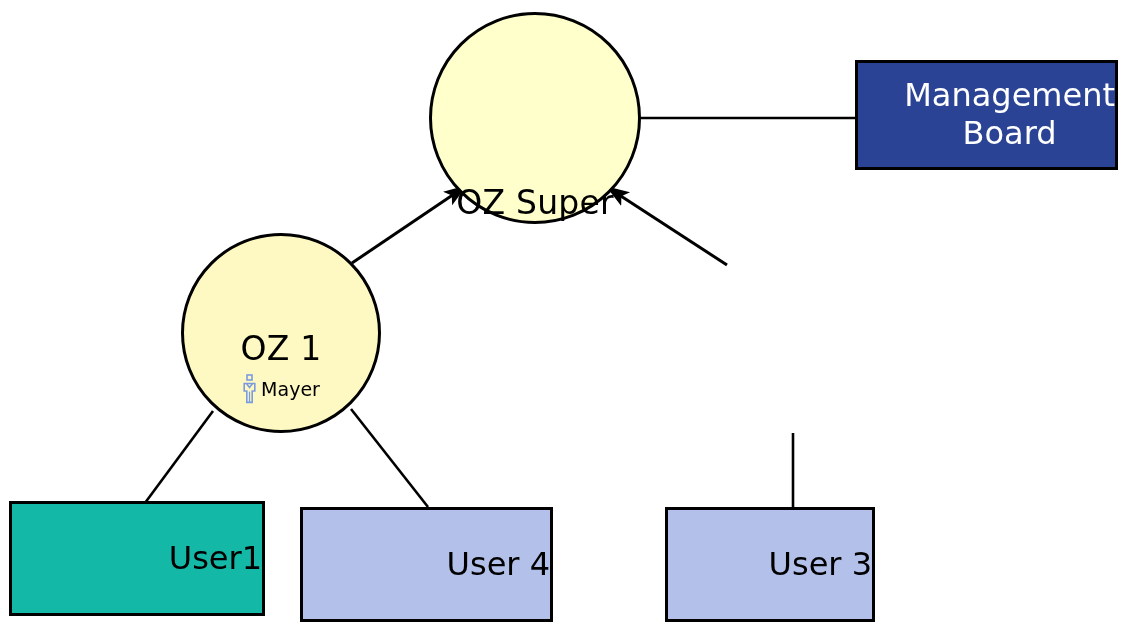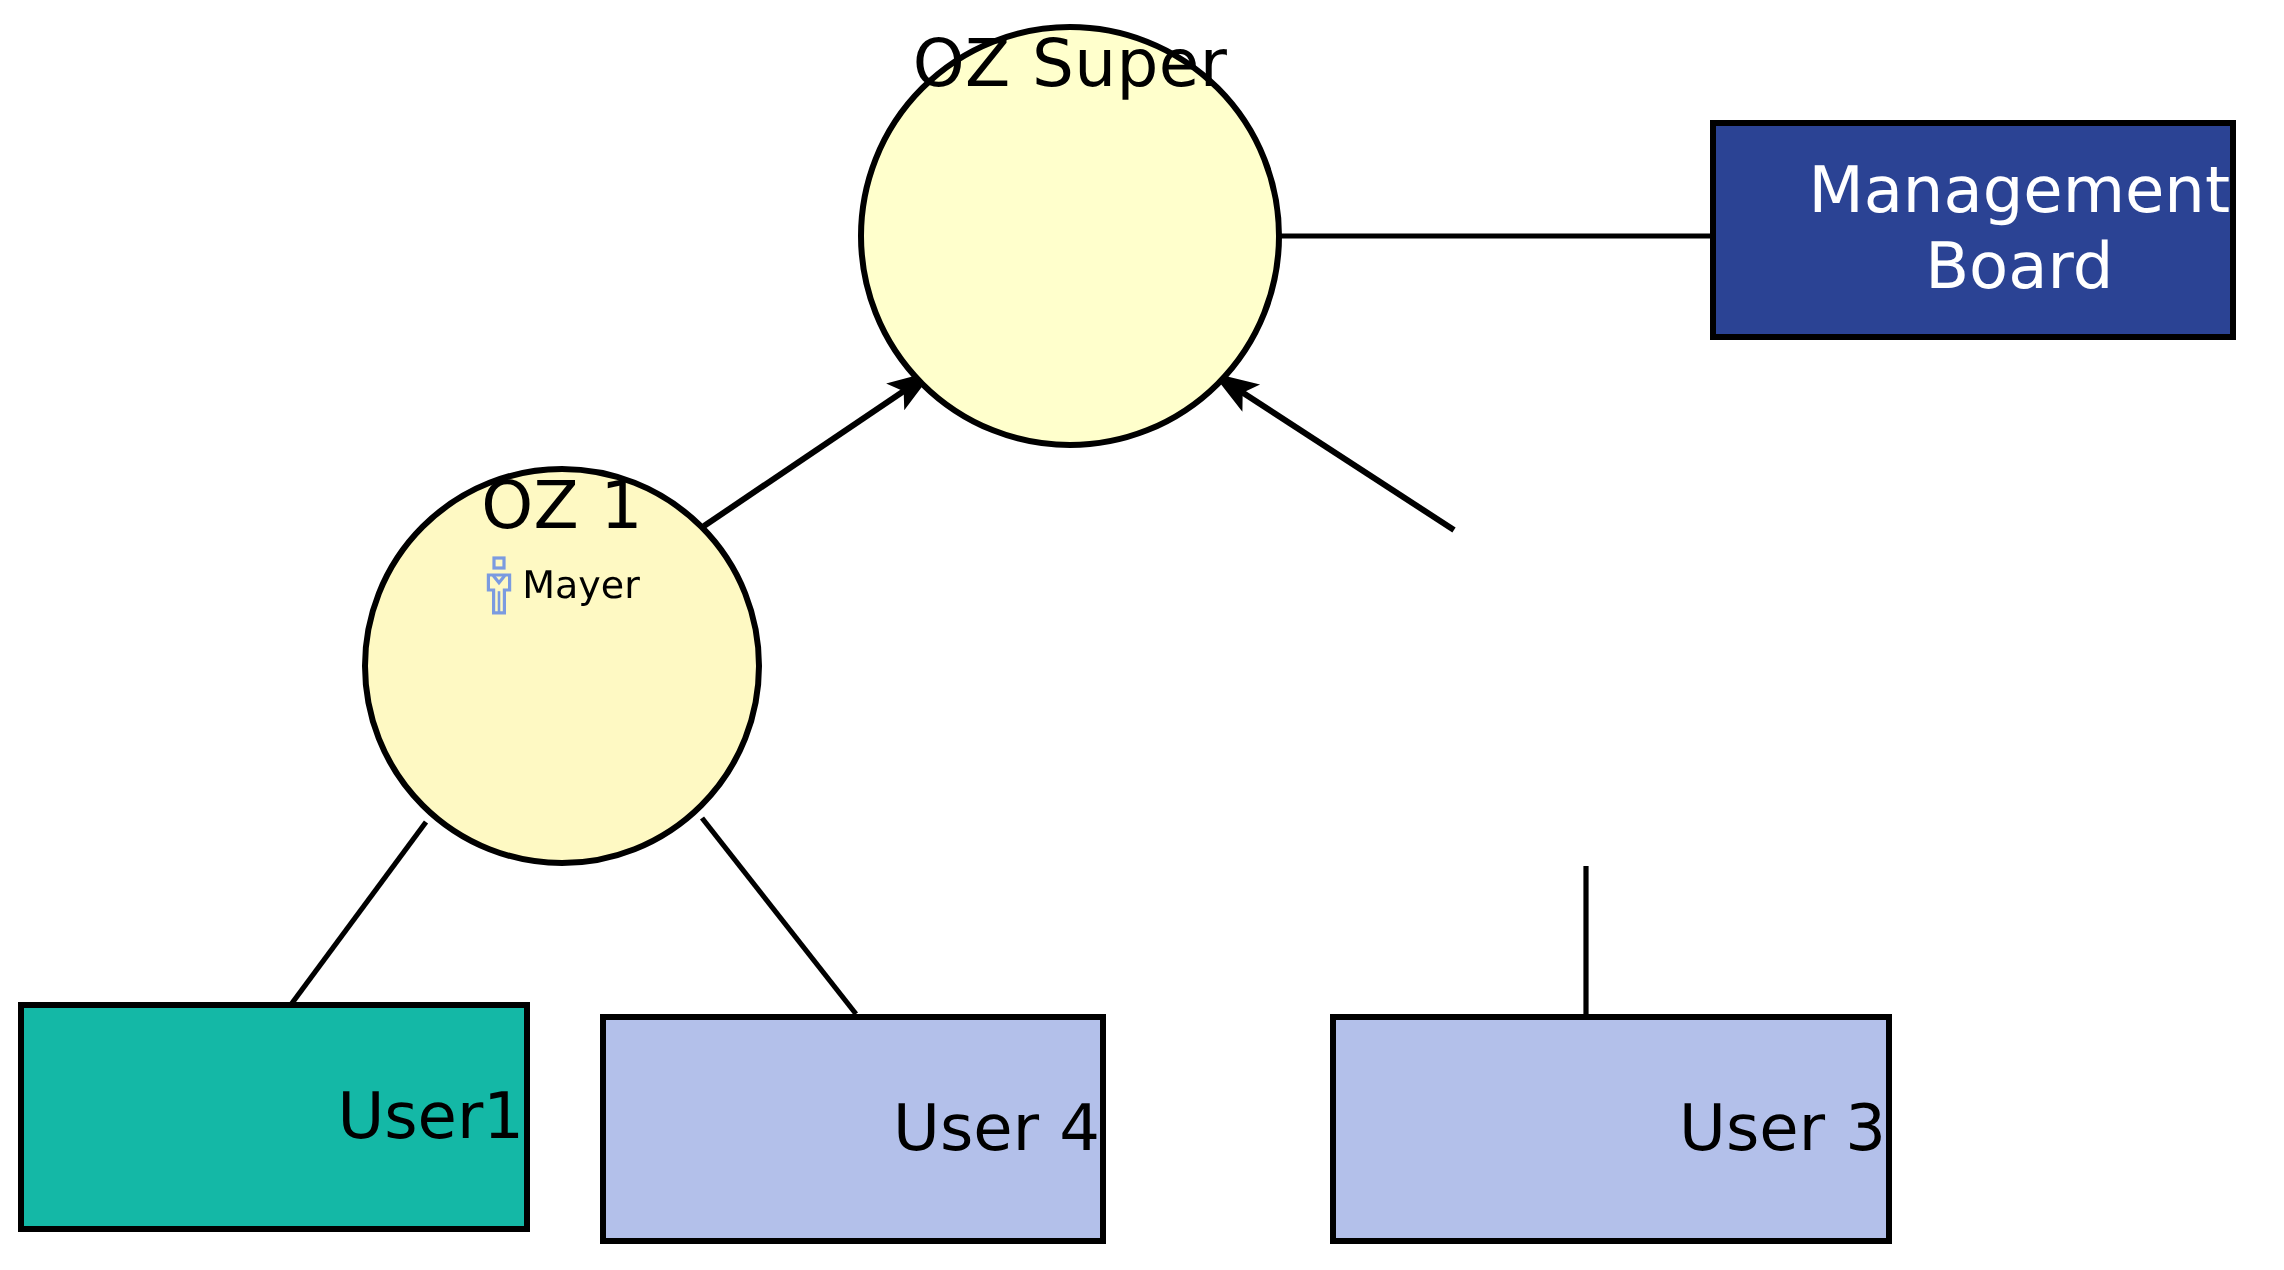--- a/index.html
+++ b/index.html
@@ -29,21 +29,21 @@
     position: absolute;
     box-sizing: border-box;
   }
   
   .circle {
     border-radius: 50%;
     border: 3px solid #000000;
     display: flex;
     flex-direction: column;
     align-items: center;
-    justify-content: flex-start;
+    justify-content: flex-end;
     text-align: center;
   }
   .circle-label {
     font-size: 33px;
     color: #000000;
     line-height: 1.05;
     letter-spacing: 0.2px;
     white-space: nowrap;
   }
   .owner-row {
@@ -124,17 +124,17 @@
   </div>
 
   <div class="node rect rect-user" id="node-user-1" style="left: 9px; top: 501px; width: 256px; height: 115px; background: #14b8a6; border-color: rgb(0, 0, 0);">
     <div class="rect-label">User1</div>
   </div>
 
   <div class="node rect rect-user" id="node-user-2" style="left: 300px; top: 507px; width: 253px; height: 115px; background: rgb(179, 192, 234); border-color: rgb(0, 0, 0);">
     <div class="rect-label">User 4</div>
   </div>
 
-  <div class="node rect rect-user" id="node-user-3" style="left: 665px; top: 507px; width: 281px; height: 115px; background: rgb(179, 192, 234); border-color: rgb(0, 0, 0);">
+  <div class="node rect rect-user" id="node-user-3" style="left: 665px; top: 507px; width: 210px; height: 115px; background: rgb(179, 192, 234); border-color: rgb(0, 0, 0);">
     <div class="rect-label">User 3</div>
   </div>
 
 </div>
 
 </body></html>

